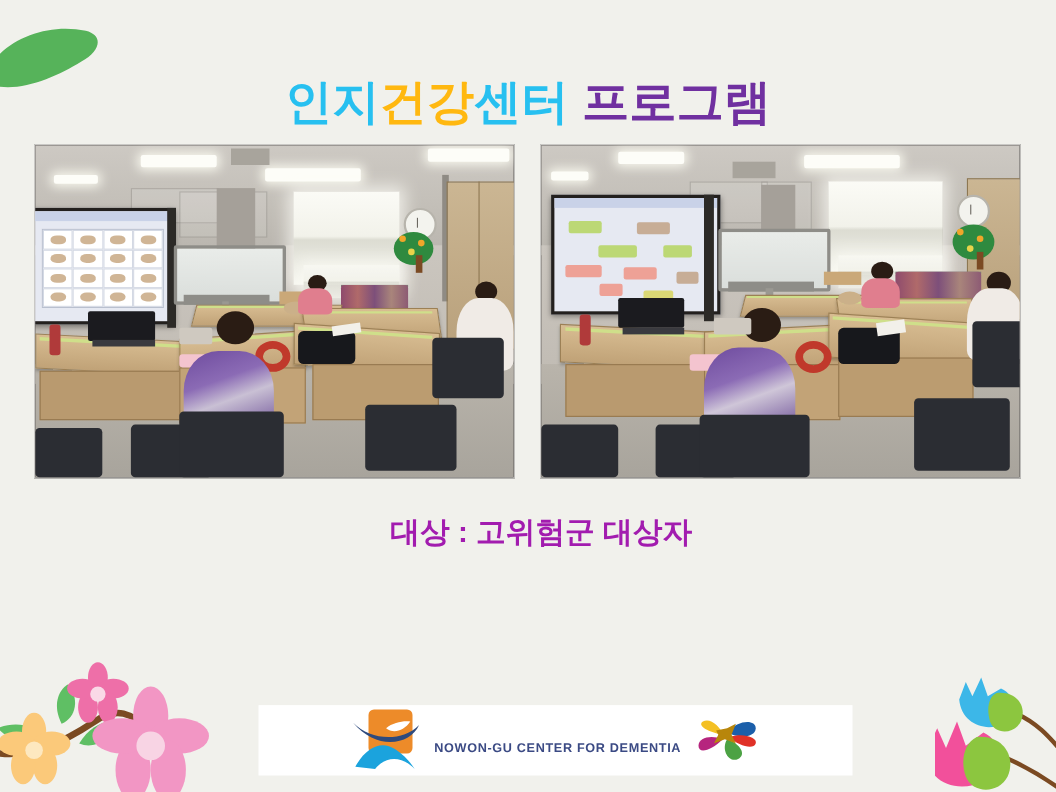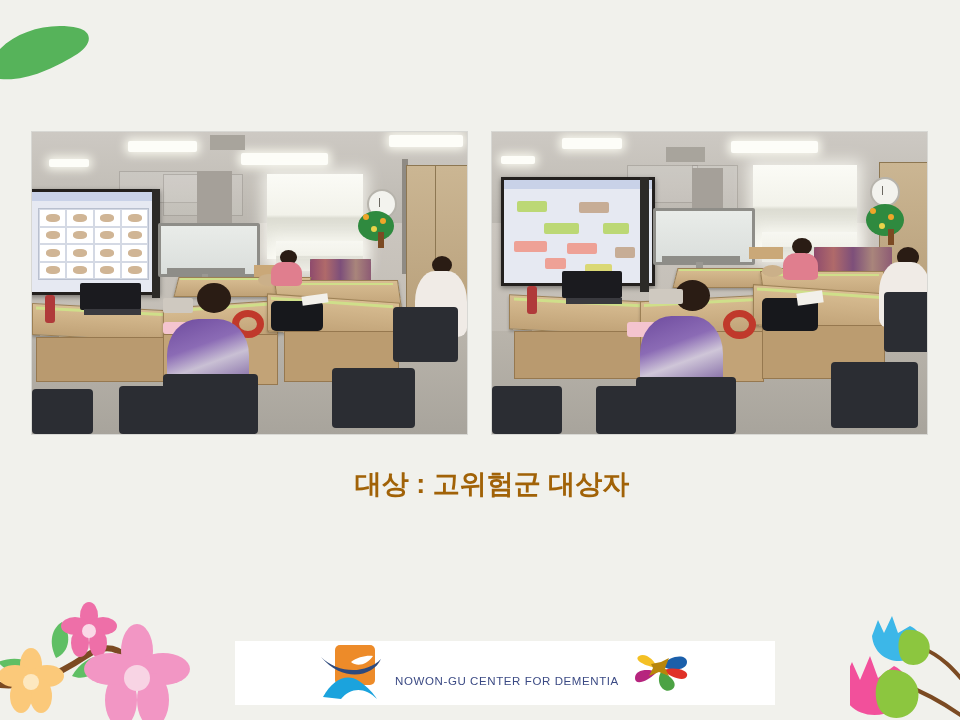--- a/index.html
+++ b/index.html
@@ -187,21 +187,21 @@
     text-align: center;
   }
   .info-line {
     font-size: 27px;
     font-weight: bold;
     line-height: 52px;
     white-space: nowrap;
   }
   #info-place { color: #16607F; }
   #info-date  { color: #16A24A; }
-  #info-target{ color: #a16207; margin-left: 24px; }
+  #info-target{ color: #a21caf; margin-left: 24px; }
 
   
   #logo-box {
     position: absolute;
     left: 235px; top: 641px;
     width: 540px; height: 64px;
     background: #ffffff;
     display: flex;
     align-items: center;
     justify-content: center;
@@ -210,21 +210,21 @@
   #logo-mark { flex: 0 0 auto; }
   #logo-text { display: flex; flex-direction: column; align-items: center; line-height: 1; }
   #logo-text-ko {
     font-size: 27px;
     font-weight: bold;
     color: #2E3C77;
     letter-spacing: -0.5px;
   }
   #logo-text-en {
     font-size: 11.5px;
-    font-weight: normal;
+    font-weight: bold;
     color: #3B4A84;
     letter-spacing: .6px;
     margin-top: 18px;
   }
   #logo-emblem { flex: 0 0 auto; }
 </style>
 </head>
 <body>
 
 <div id="slide">
@@ -278,20 +278,21 @@
     <svg width="120" height="122" viewBox="0 0 120 122">
       <path d="M72 48 C 92 56, 104 70, 116 84" stroke="#7B4A22" stroke-width="4" fill="none" stroke-linecap="round"></path>
       <path d="M52 84 C 74 92, 92 102, 112 116" stroke="#7B4A22" stroke-width="4" fill="none" stroke-linecap="round"></path>
       <path d="M22 36 L 28 20 L 34 33 L 42 16 L 48 33 L 60 26 C 74 32, 76 50, 62 58 C 46 66, 24 58, 22 36 Z" fill="#3CB7E8"></path>
       <path d="M56 30 C 74 28, 84 42, 78 56 C 72 68, 54 68, 50 56 C 47 45, 48 34, 56 30 Z" fill="#8CC63F"></path>
       <path d="M-8 84 L 2 62 L 10 80 L 20 56 L 28 78 L 44 66 C 62 74, 64 100, 44 110 C 22 122, -8 112, -8 84 Z" fill="#F2509B"></path>
       <path d="M38 70 C 62 68, 74 88, 66 106 C 58 122, 34 122, 28 106 C 23 92, 26 76, 38 70 Z" fill="#8CC63F"></path>
     </svg>
   </div>
 
+  <h1 id="title"><span class="seg t-cyan">인지</span><span class="seg t-amber">건강</span><span class="seg t-cyan">센터</span><span class="t-space"></span><span class="seg t-purple">프로그램</span></h1>
 
   <div id="photos">
 
     <div class="photo" id="photo-left">
       <div class="scene">
         <div class="lay ceiling"></div>
         <div class="lay ceiling-light" style="left:22%;top:3%;width:16%;height:3.5%;"></div>
         <div class="lay ceiling-light" style="left:48%;top:7%;width:20%;height:4%;"></div>
         <div class="lay ceiling-light" style="left:82%;top:1%;width:17%;height:4%;"></div>
         <div class="lay ceiling-light" style="left:4%;top:9%;width:9%;height:2.5%;"></div>

